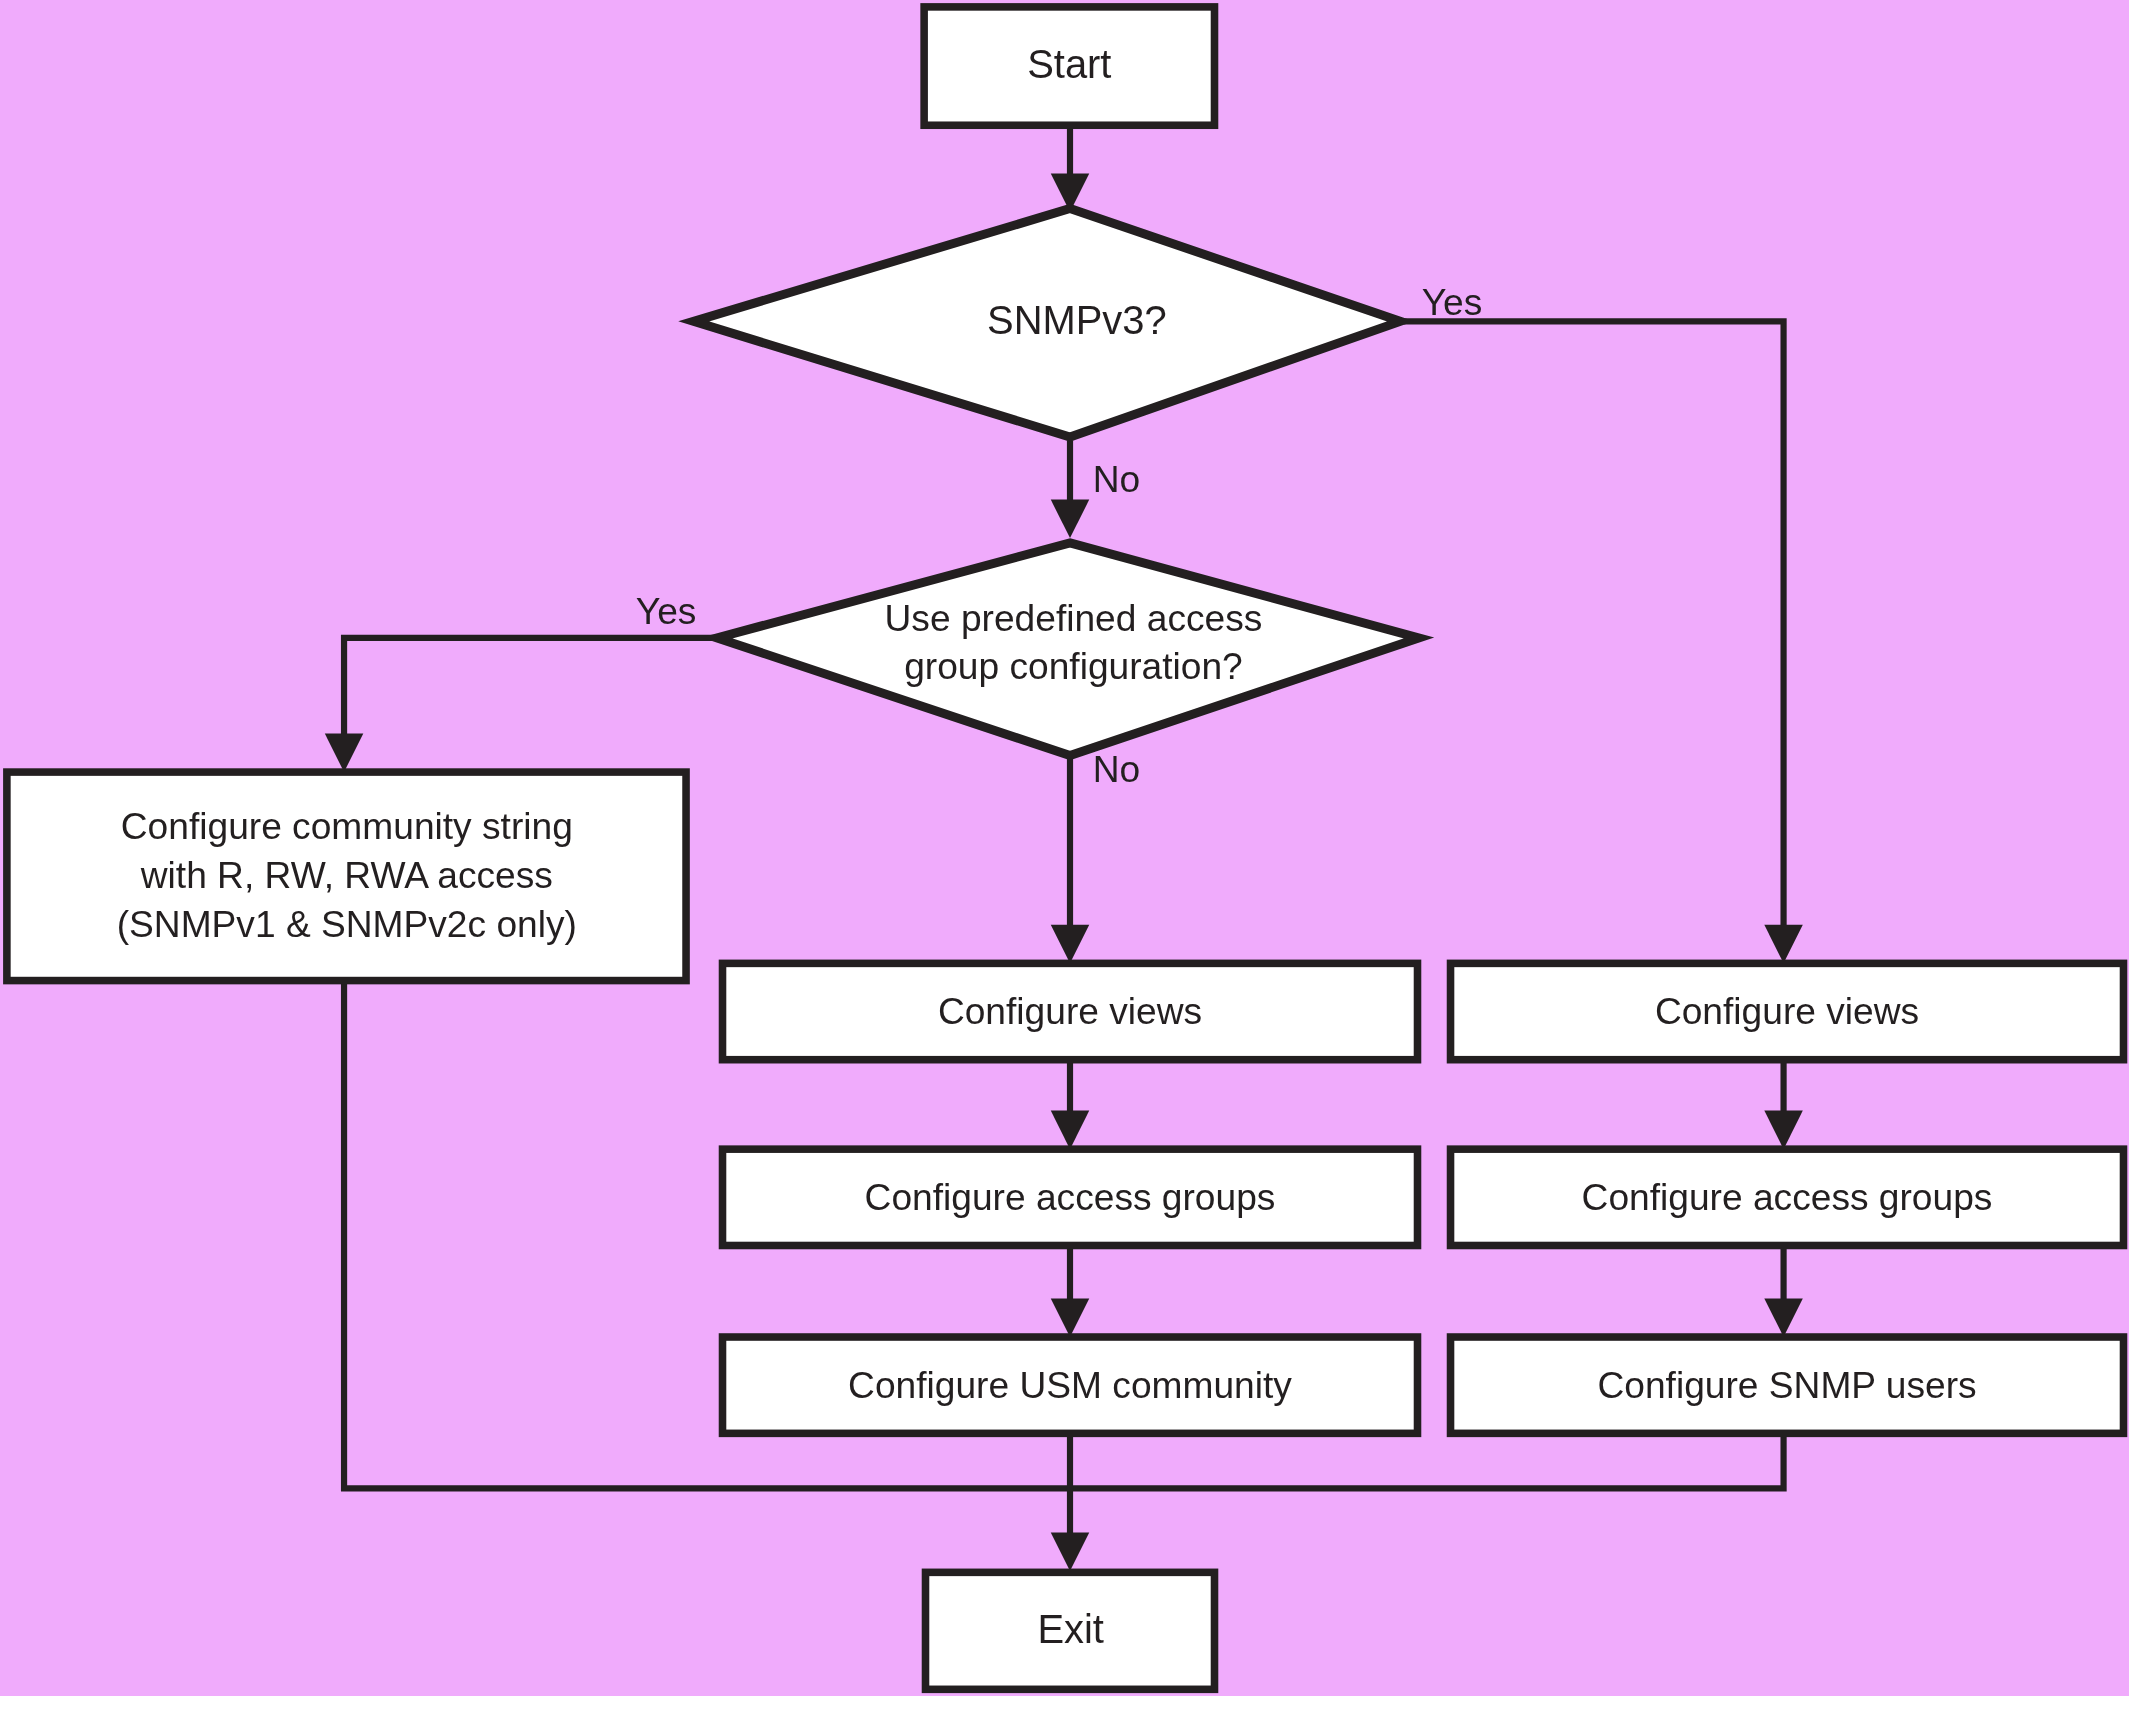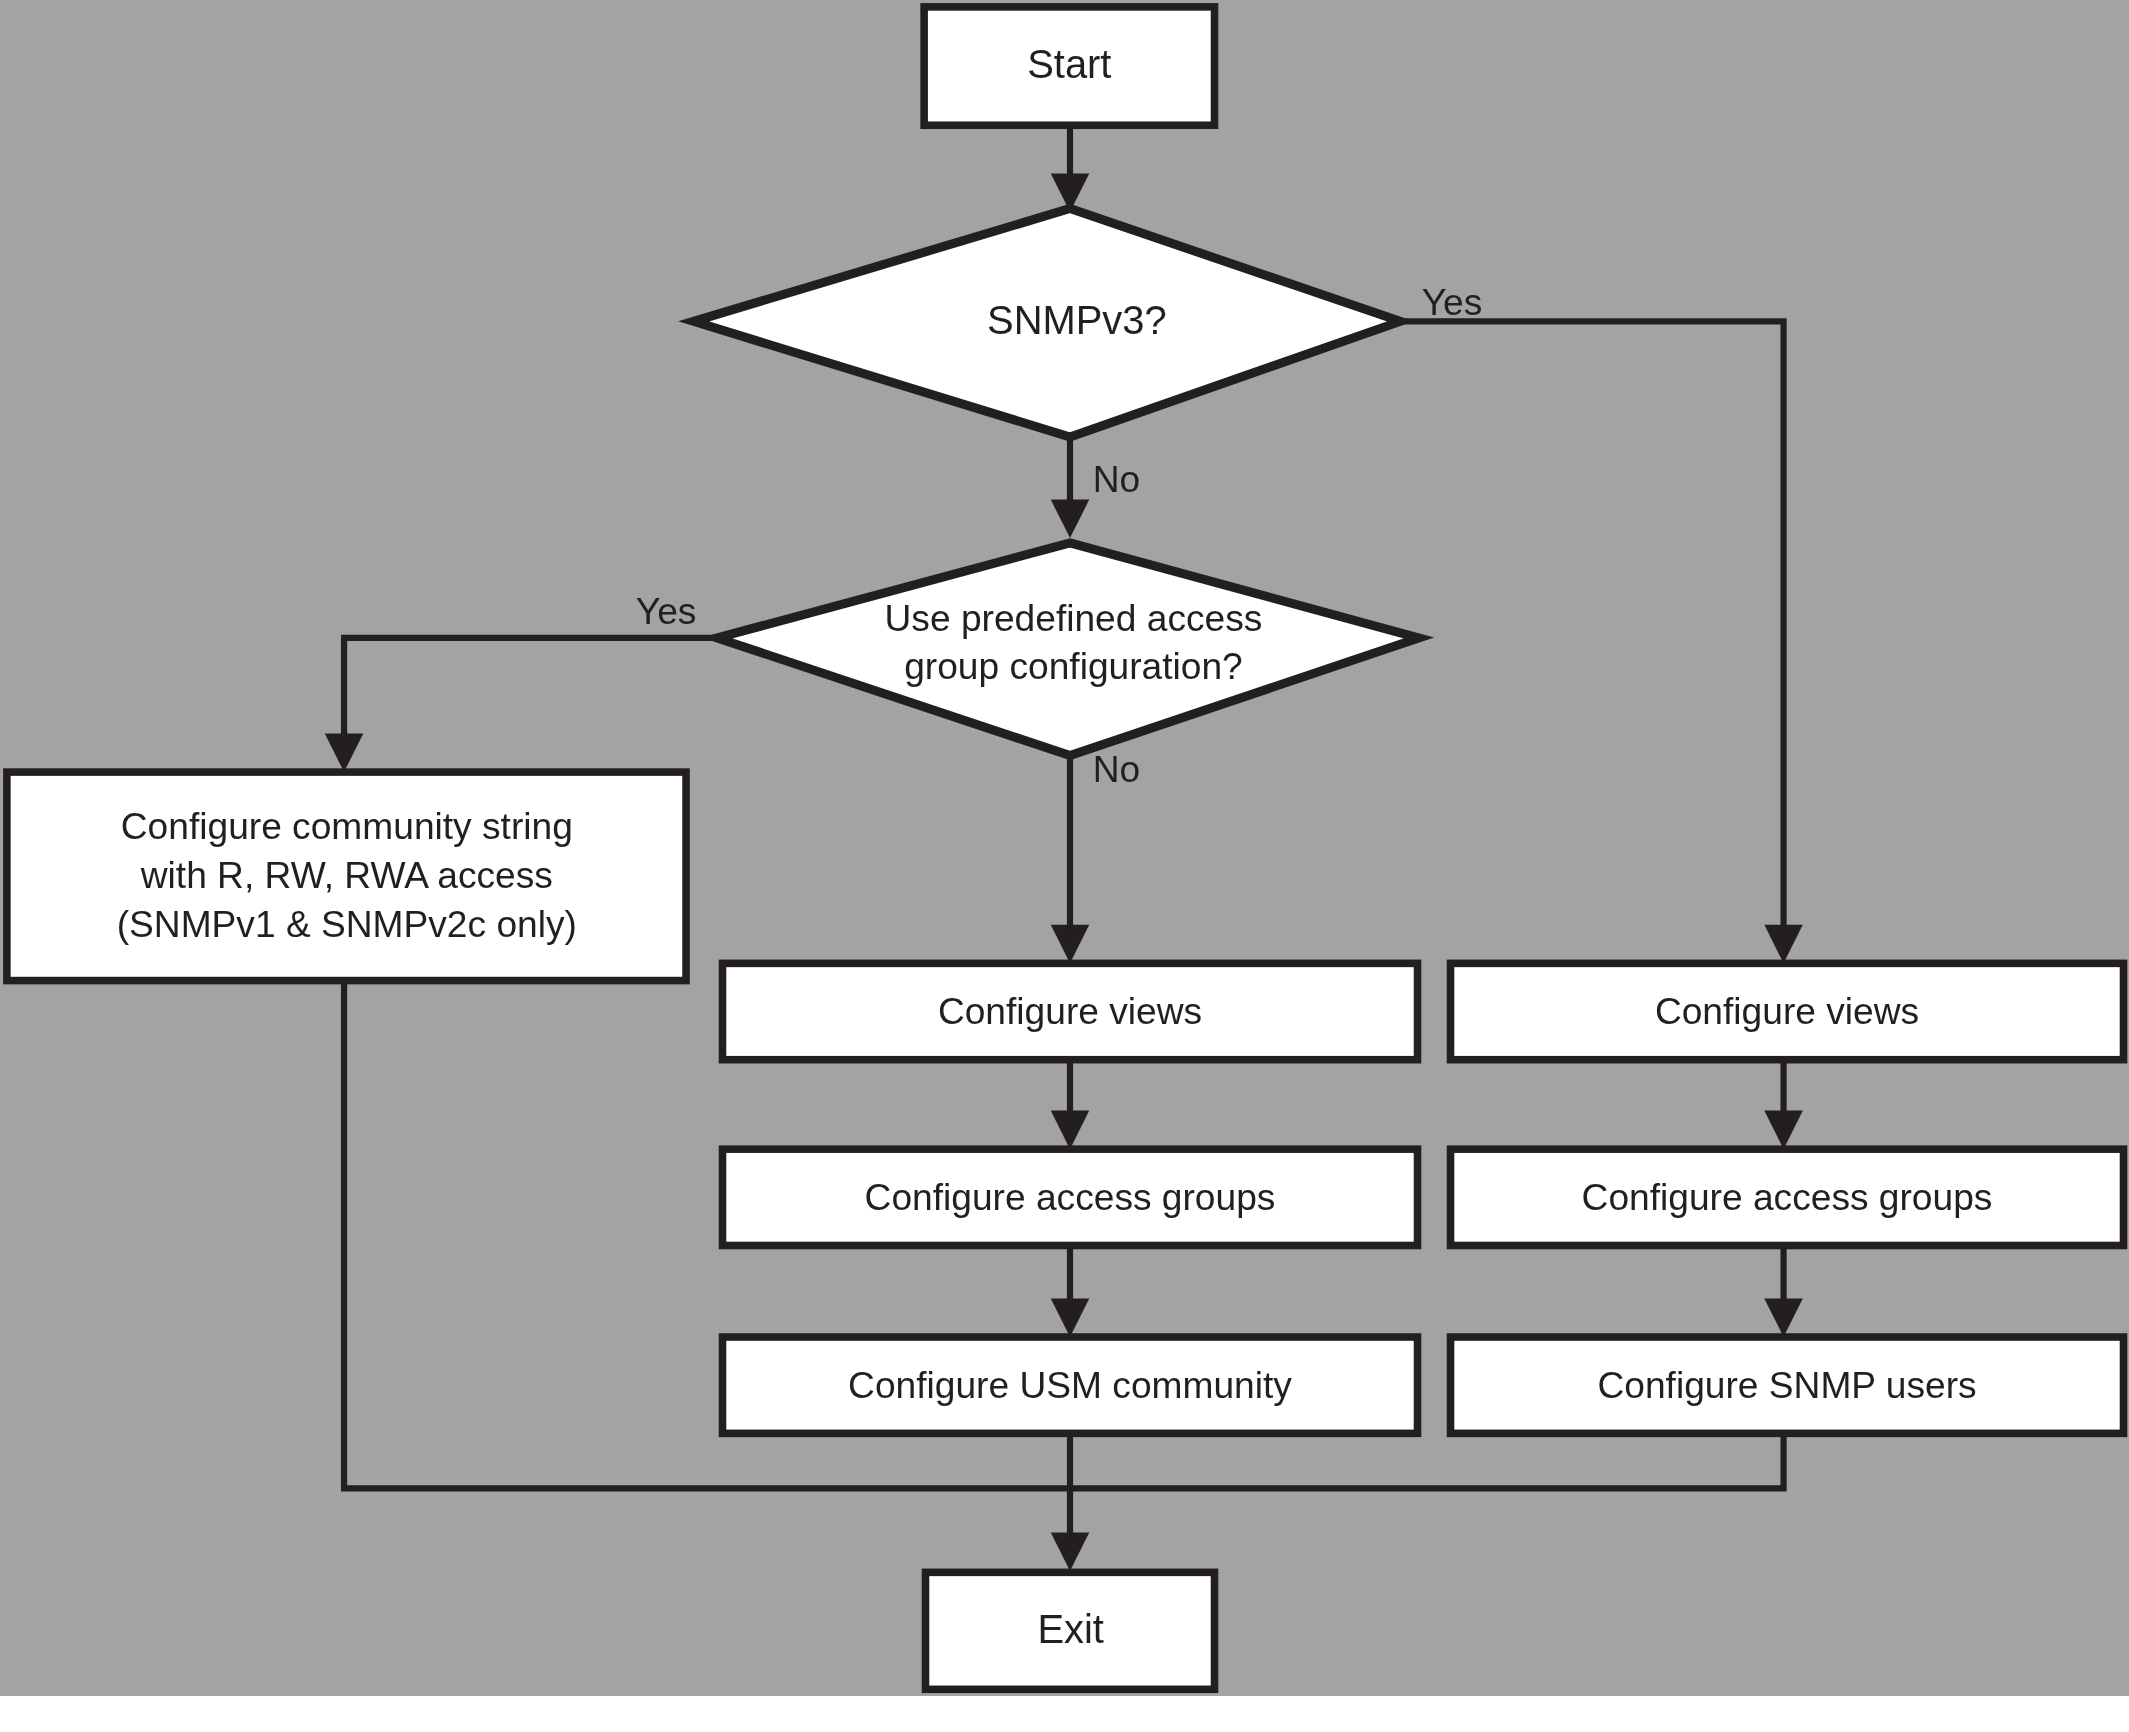--- a/index.html
+++ b/index.html
@@ -7,21 +7,21 @@
     padding: 0;
     background: #ffffff;
   }
   body {
     font-family: "Liberation Sans", sans-serif;
   }
   #flowchart-root {
     position: relative;
     width: 2129px;
     height: 1696px;
-    background: #a3a3a3;
+    background: #f0abfc;
     overflow: hidden;
   }
   svg#flow-svg {
     position: absolute;
     left: 0;
     top: 0;
     width: 2129px;
     height: 1732px;
     display: block;
   }

